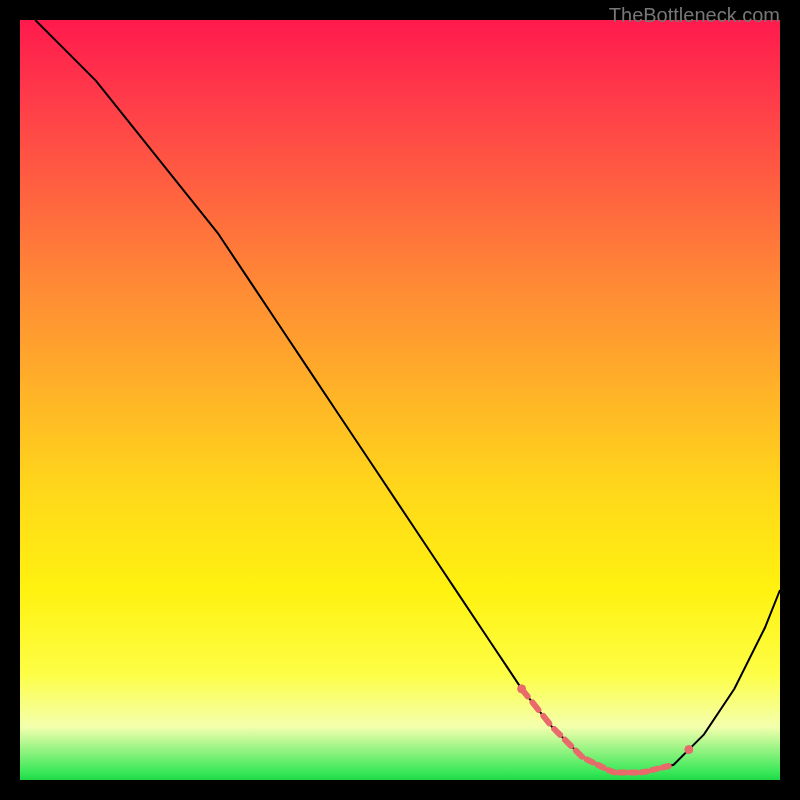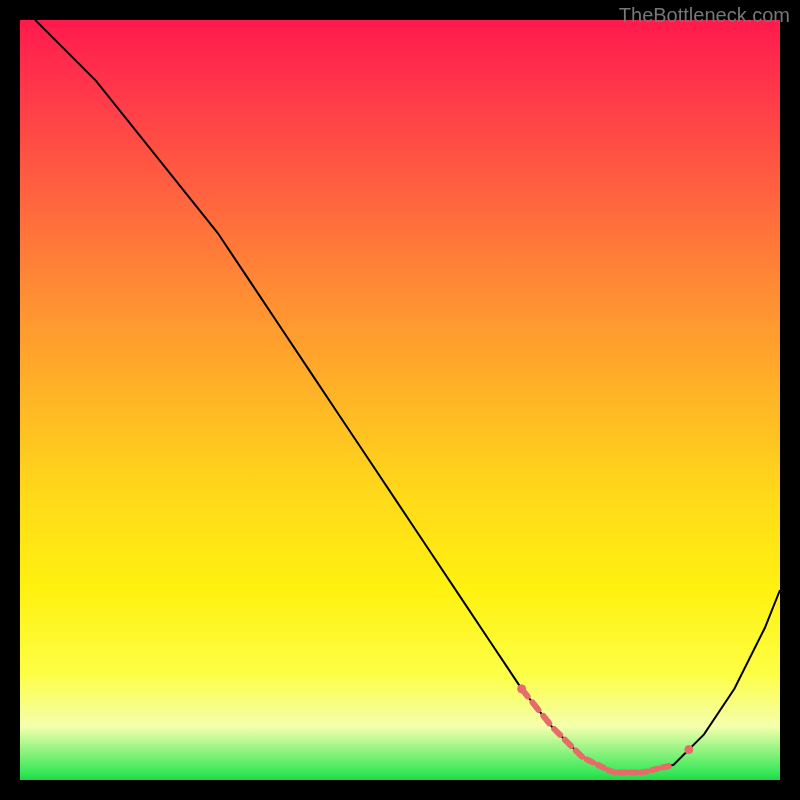--- a/index.html
+++ b/index.html
@@ -6,21 +6,21 @@
   body {
     width: 800px;
     height: 800px;
     background: #000;
     position: relative;
     font-family: Arial, sans-serif;
   }
   .watermark {
     position: absolute;
     top: 4px;
-    right: 10px;
+    right: 20px;
     color: #777;
     font-size: 20px;
     font-weight: normal;
     z-index: 10;
   }
   .plot-area {
     position: absolute;
     left: 20px;
     top: 20px;
     width: 760px;

